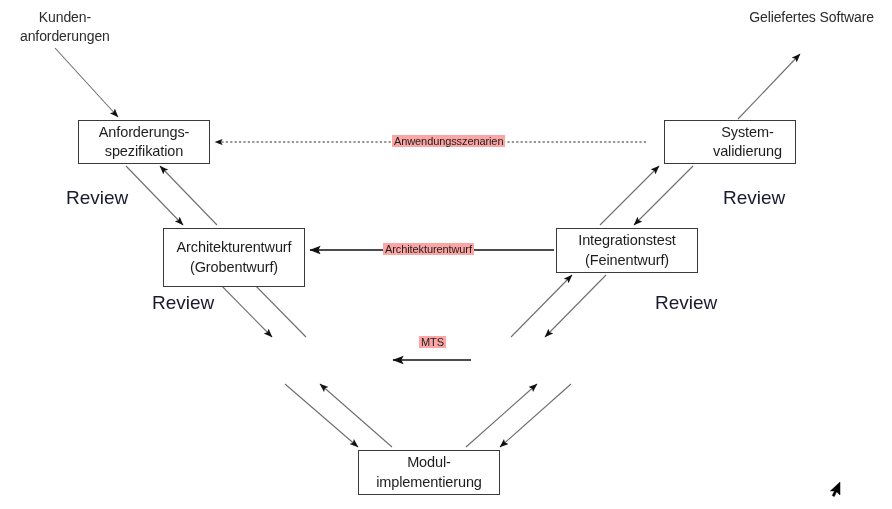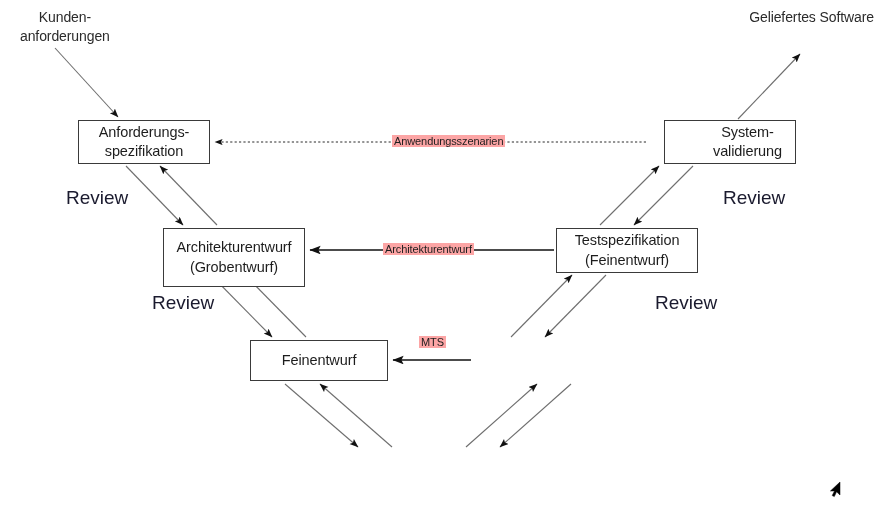--- a/index.html
+++ b/index.html
@@ -134,29 +134,30 @@
     <span class="ln">System-</span>
     <span class="ln">validierung</span>
   </div>
 
   <div class="node" style="left:163px; top:228px; width:142px; height:59px;">
     <span class="ln">Architekturentwurf</span>
     <span class="ln">(Grobentwurf)</span>
   </div>
 
   <div class="node" style="left:556px; top:228px; width:142px; height:45px;">
-    <span class="ln">Testspezifikation</span>
+    <span class="ln">Integrationstest</span>
     <span class="ln">(Feinentwurf)</span>
   </div>
 
-  <div class="node" style="left:250px; top:340px; width:138px; height:41px;">
-    <span class="ln">Feinentwurf</span>
-  </div>
 
 
+  <div class="node" style="left:358px; top:450px; width:142px; height:45px;">
+    <span class="ln">Modul-</span>
+    <span class="ln">implementierung</span>
+  </div>
 
   <div class="ext-label" style="left:20px; top:8px; text-align:center;">
     <span class="ln">Kunden-</span>
     <span class="ln">anforderungen</span>
   </div>
 
   <div class="ext-label" style="right:18px; top:8px; text-align:left;">
     <span class="ln">Geliefertes Software</span>
   </div>
 

